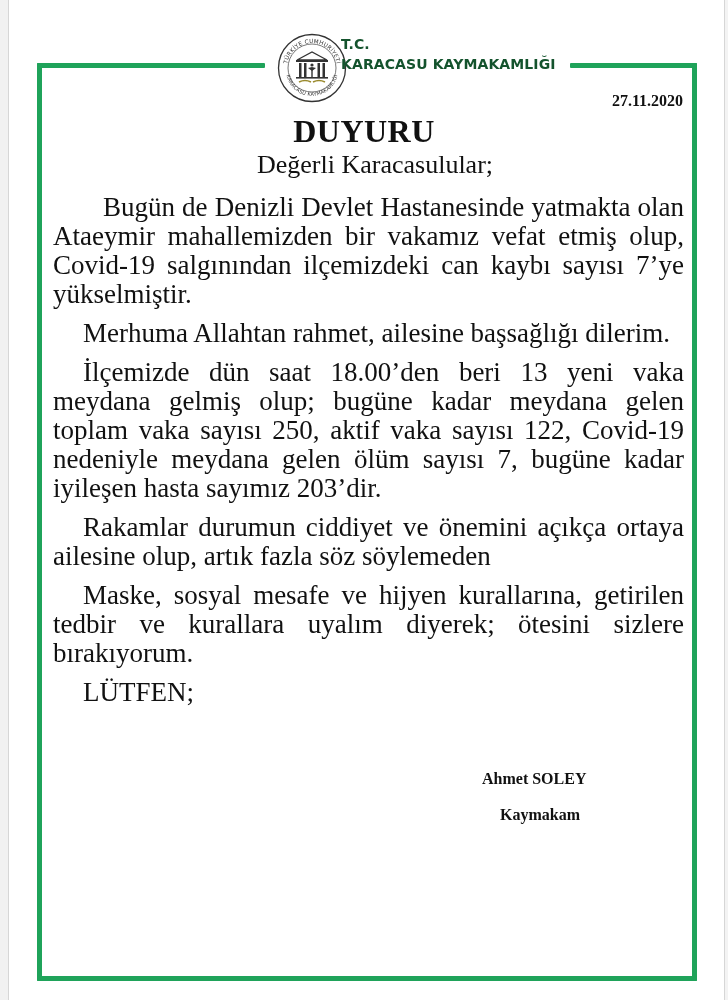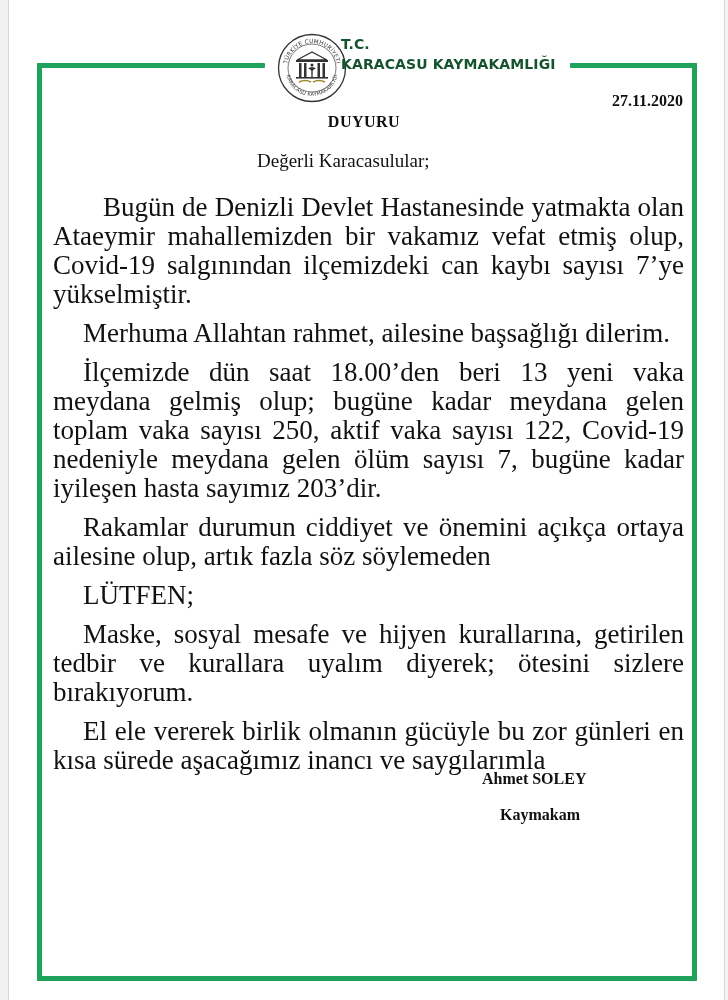--- a/index.html
+++ b/index.html
@@ -25,24 +25,24 @@
     position: absolute; left: 341px;
     font-family: "DejaVu Sans", "Liberation Sans", sans-serif;
     font-weight: bold; color: #14532d; font-size: 14px; letter-spacing: 0.1px; text-align: right;
   }
   .date {
     position: absolute; right: 45px; top: 92px;
     font-weight: bold; font-size: 16px;
   }
   .title {
     position: absolute; left: 0; width: 728px; text-align: center; top: 113px;
-    font-weight: bold; font-size: 16px; letter-spacing: 0.5px;
+    font-weight: bold; font-size: 32px; letter-spacing: 0.5px;
   }
   .greeting {
-    position: absolute; left: 257px; top: 150px; font-size: 19px;
+    position: absolute; left: 257px; top: 150px; font-size: 26px;
   }
   .body-text {
     position: absolute; left: 53px; width: 631px; top: 193px;
     font-size: 27px; line-height: 29px;
   }
   .body-text p {
     margin: 0 0 10px 0; text-indent: 50px; text-align: justify;
   }
   .body-text p.shortindent { text-indent: 30px; }
   .sig {
@@ -98,19 +98,18 @@
 
 <div class="title">DUYURU</div>
 
 <div class="greeting">Değerli Karacasulular;</div>
 
 <div class="body-text">
   <p>Bugün de Denizli Devlet Hastanesinde yatmakta olan Ataeymir mahallemizden bir vakamız vefat etmiş olup, Covid-19 salgınından ilçemizdeki can kaybı sayısı 7’ye yükselmiştir.</p>
   <p class="shortindent">Merhuma Allahtan rahmet, ailesine başsağlığı dilerim.</p>
   <p class="shortindent">İlçemizde dün saat 18.00’den beri 13 yeni vaka meydana gelmiş olup; bugüne kadar meydana gelen toplam vaka sayısı 250,  aktif vaka sayısı 122, Covid-19 nedeniyle meydana gelen ölüm sayısı 7, bugüne kadar iyileşen hasta sayımız 203’dir.</p>
   <p class="shortindent">Rakamlar durumun ciddiyet ve önemini açıkça ortaya ailesine olup, artık fazla söz söylemeden</p>
+  <p class="shortindent">Maske, sosyal mesafe ve hijyen kurallarına, getirilen tedbir ve kurallara uyalım diyerek; ötesini sizlere bırakıyorum.</p>
   <p class="shortindent">LÜTFEN;</p>
-  <p class="shortindent">Maske, sosyal mesafe ve hijyen kurallarına, getirilen tedbir ve kurallara uyalım diyerek; ötesini sizlere bırakıyorum.</p>
-  <p class="shortindent">El ele vererek birlik olmanın gücüyle bu zor günleri en kısa sürede aşacağımız inancı ve saygılarımla</p>
 </div>
 
 <div class="sig" style="left:482px; top:770px;">Ahmet SOLEY</div>
 <div class="sig" style="left:500px; top:806px;">Kaymakam</div>
 
 </body></html>

